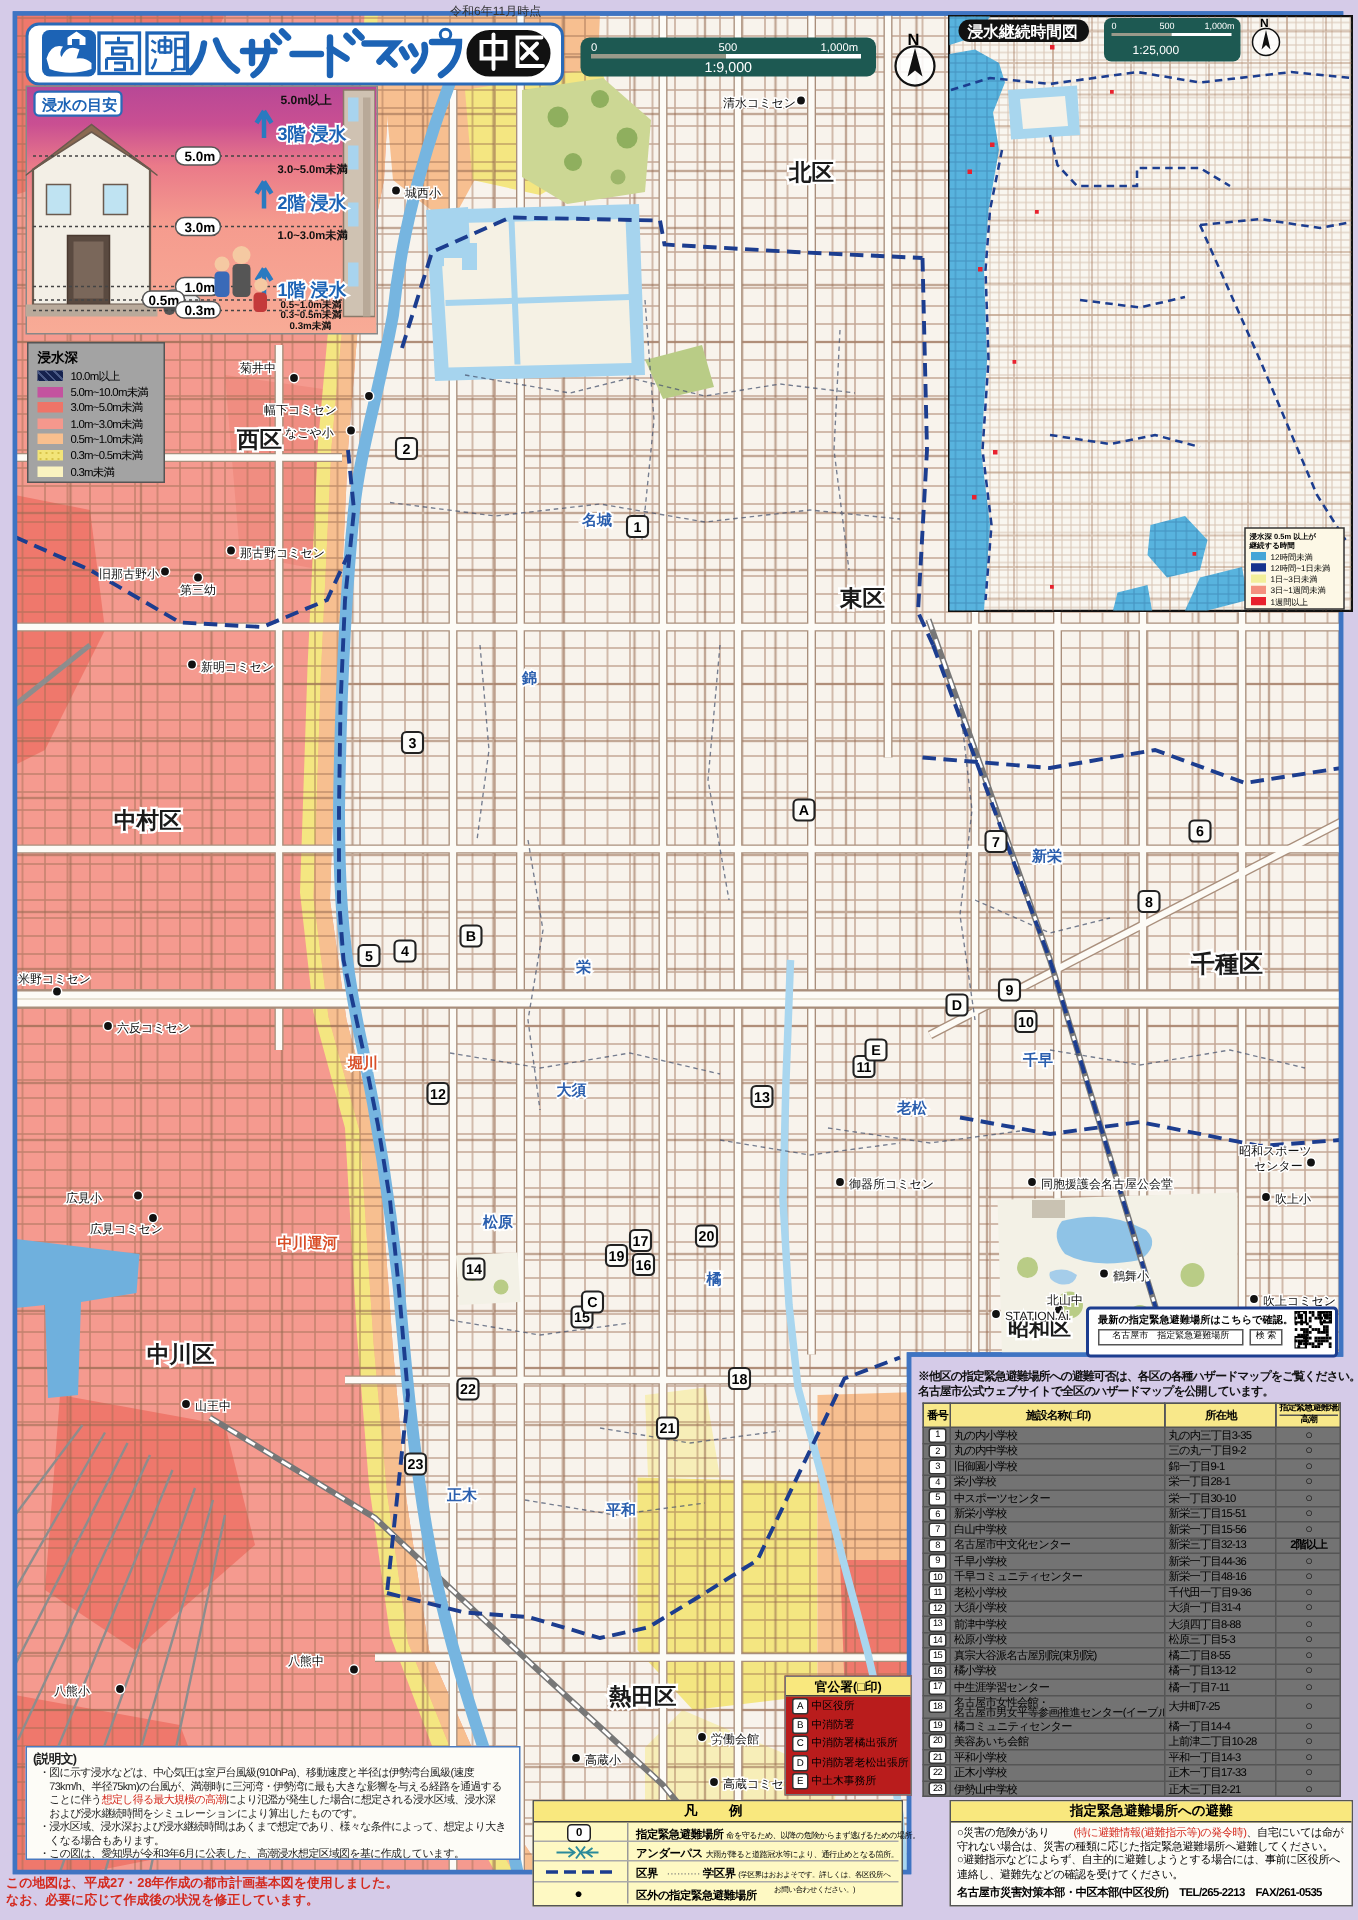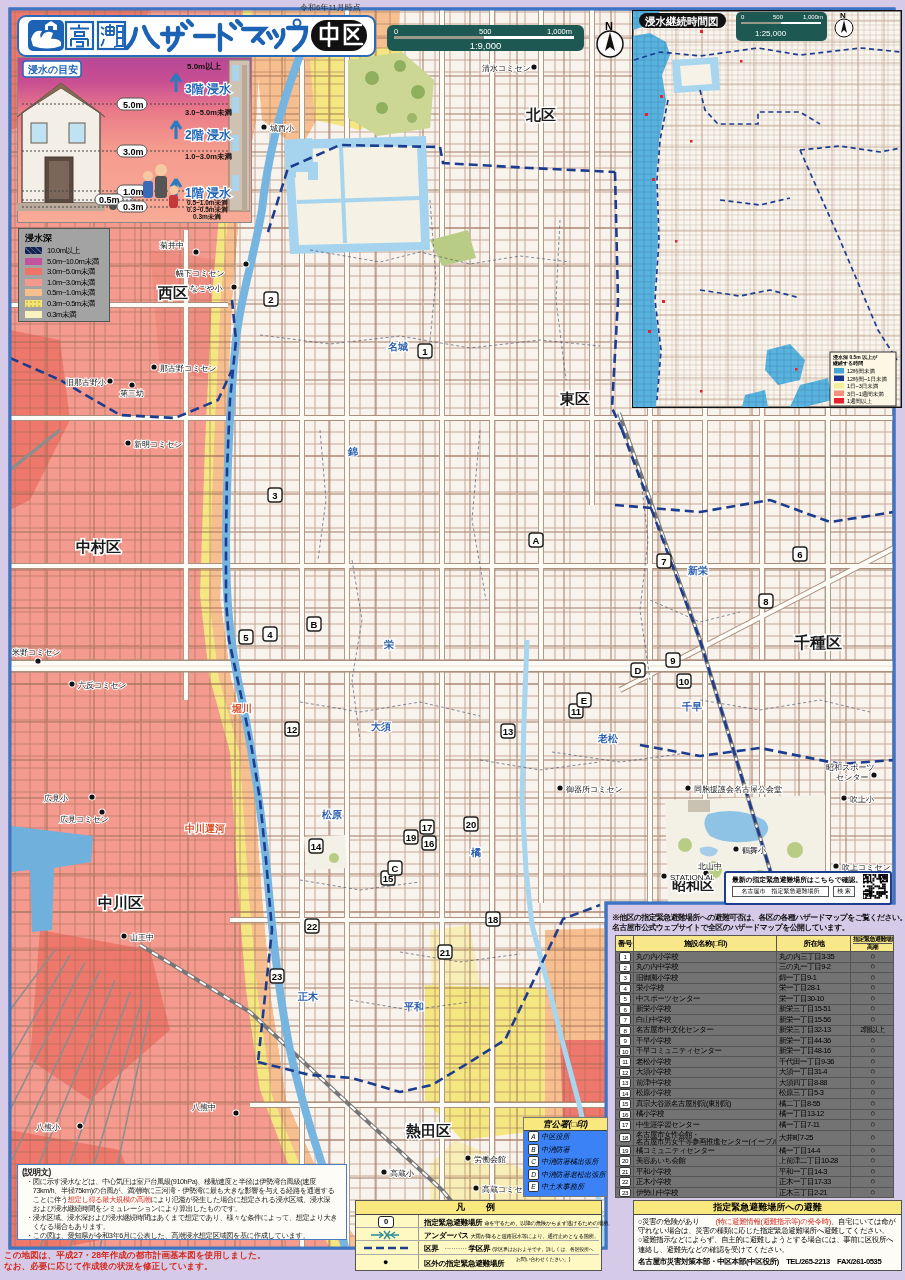--- a/index.html
+++ b/index.html
@@ -881,21 +881,21 @@
 <tr>
           <td class="tc" style="text-align:center;"><span class="nbox">7</span></td>
           <td class="tc">白山中学校</td>
           <td class="tc">新栄一丁目15-56</td>
           <td class="tc" style="text-align:center;font-size:8.5px;">○</td>
         </tr>
 <tr>
           <td class="tc" style="text-align:center;"><span class="nbox">8</span></td>
           <td class="tc">名古屋市中文化センター</td>
           <td class="tc">新栄三丁目32-13</td>
-          <td class="tc" style="text-align:center;font-size:7.5px;">2階以上</td>
+          <td class="tc" style="text-align:center;font-size:7.5px;font-weight:bold;">2階以上</td>
         </tr>
 <tr>
           <td class="tc" style="text-align:center;"><span class="nbox">9</span></td>
           <td class="tc">千早小学校</td>
           <td class="tc">新栄一丁目44-36</td>
           <td class="tc" style="text-align:center;font-size:8.5px;">○</td>
         </tr>
 <tr>
           <td class="tc" style="text-align:center;"><span class="nbox">10</span></td>
           <td class="tc">千早コミュニティセンター</td>
@@ -977,21 +977,21 @@
 <tr>
           <td class="tc" style="text-align:center;"><span class="nbox">23</span></td>
           <td class="tc">伊勢山中学校</td>
           <td class="tc">正木三丁目2-21</td>
           <td class="tc" style="text-align:center;font-size:8.5px;">○</td>
         </tr>
       </tbody>
     </table>
 </div>
 
-<div class="abs" style="left:523px;top:1117px;width:83px;height:78px;background:#3b82f6;border:1.5px solid #777;font-style:italic;">
+<div class="abs" style="left:523px;top:1117px;width:83px;height:78px;background:#b91c1c;border:1.5px solid #777;">
 <div class="yhead" style="font-size:8.5px;height:12px;line-height:12px;">官公署(□印)</div>
 <div style="font-size:7.2px;line-height:12.6px;padding-left:4px;">
 <div><span class="lbox">A</span> 中区役所</div>
 <div><span class="lbox">B</span> 中消防署</div>
 <div><span class="lbox">C</span> 中消防署橘出張所</div>
 <div><span class="lbox">D</span> 中消防署老松出張所</div>
 <div><span class="lbox">E</span> 中土木事務所</div>
 </div>
 </div>
 

